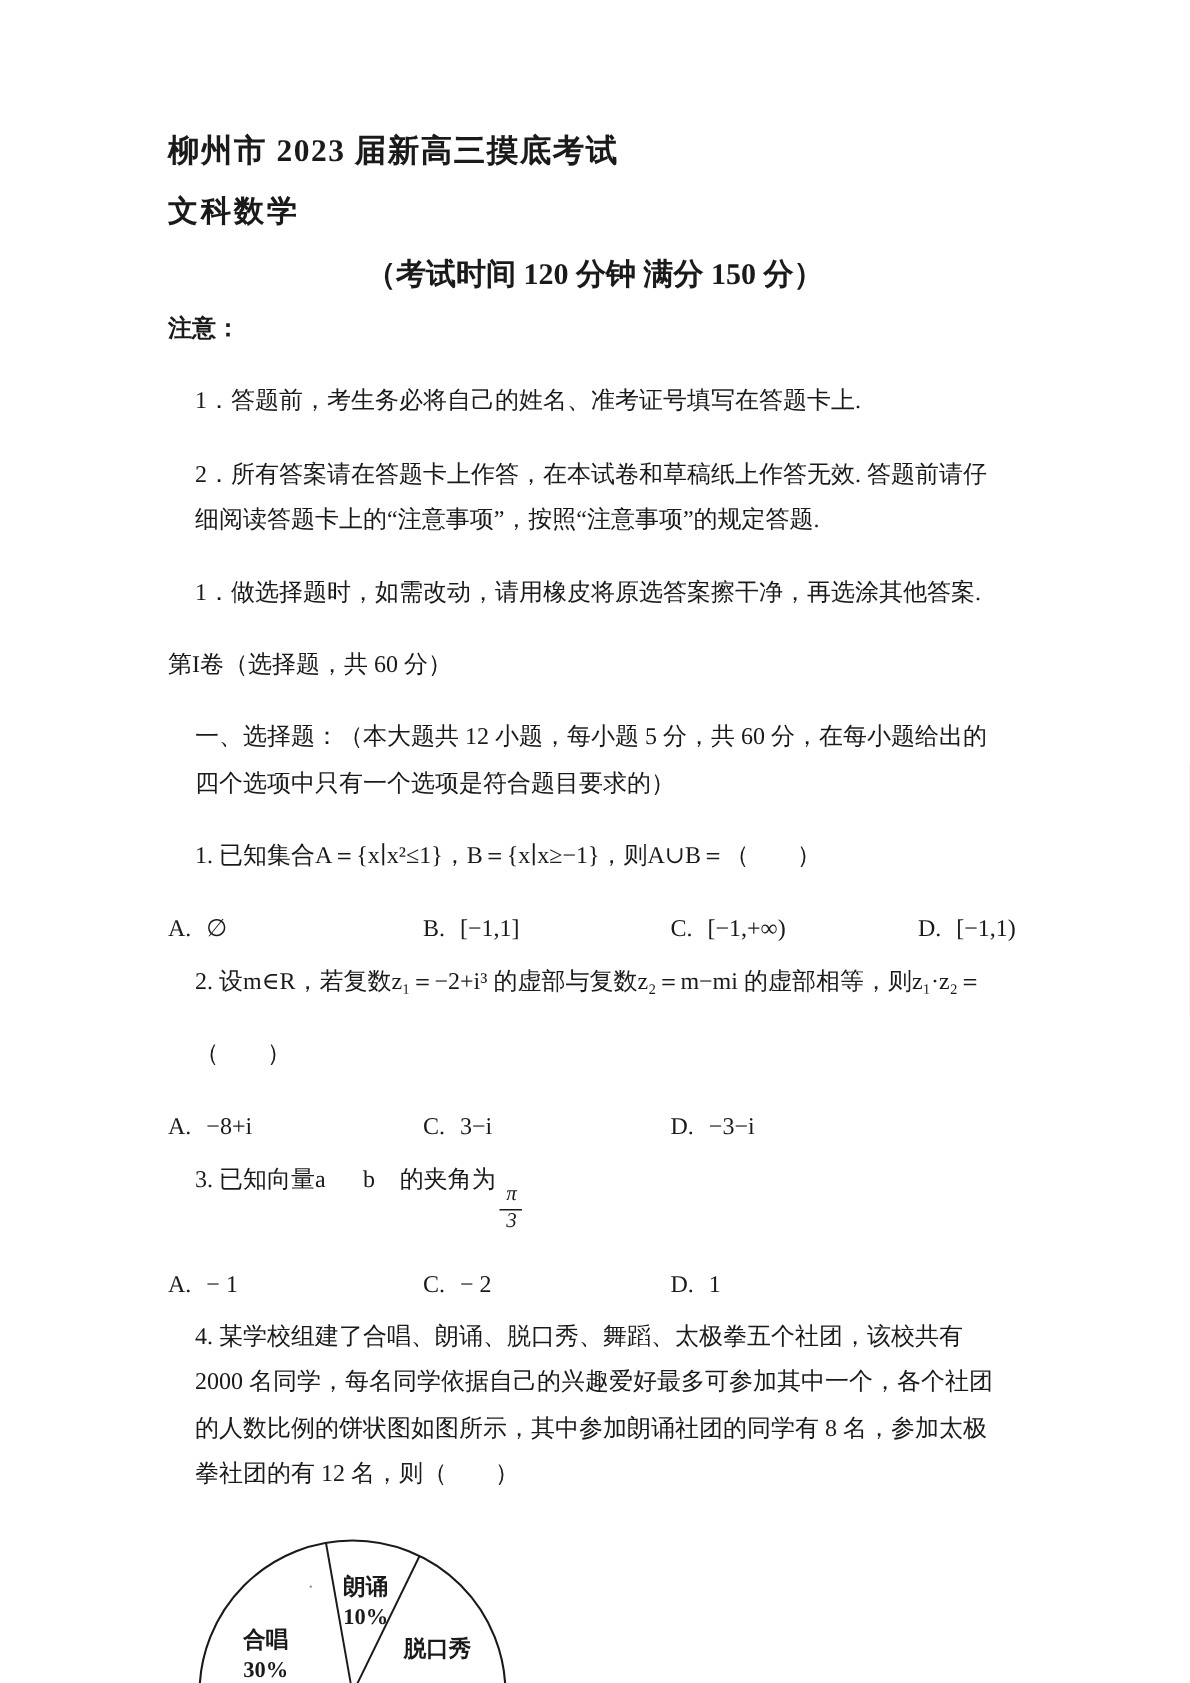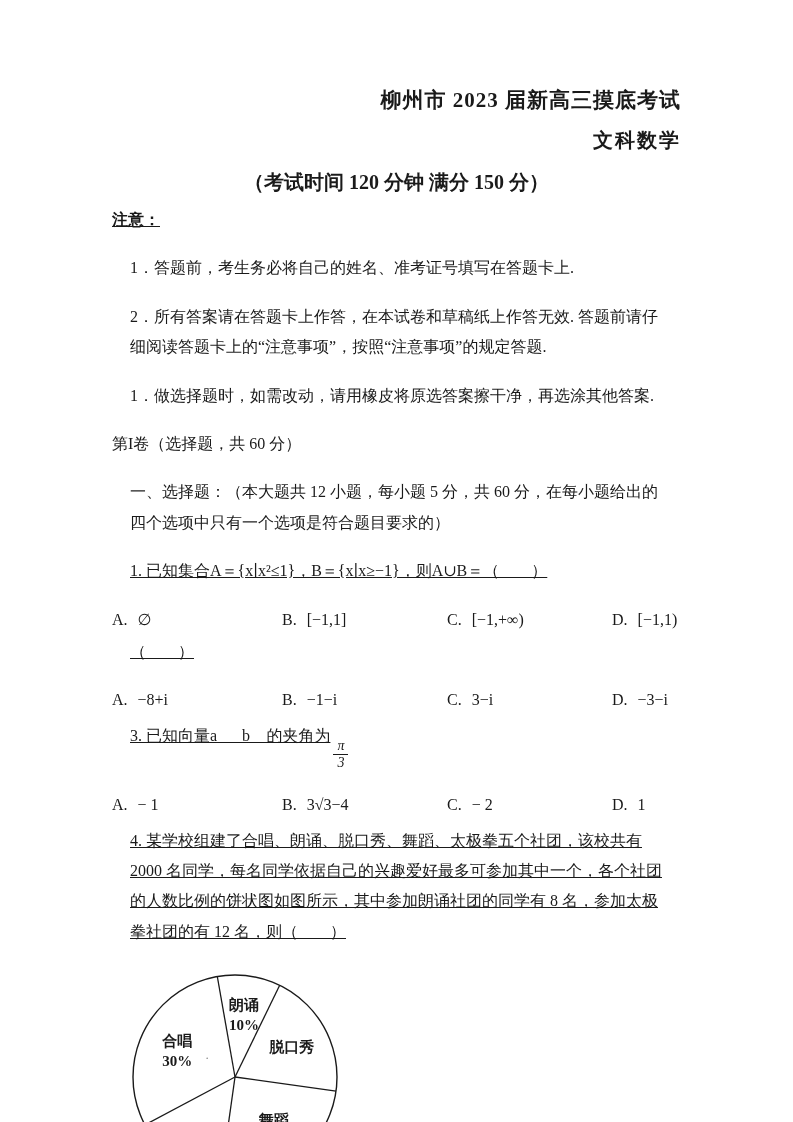--- a/index.html
+++ b/index.html
@@ -2,28 +2,28 @@
 <html><head>
 <meta charset="utf-8">
 <style>
   html,body{margin:0;padding:0;background:#e9e9e9;}
   .page{
     width:793px;height:1122px;margin:0 auto;background:#ffffff;
     box-sizing:border-box;padding:86px 112px 30px 112px;
     font-family:"Liberation Serif","DejaVu Serif",serif;
     color:#1a1a1a;font-size:16px;overflow:hidden;position:relative;
   }
-  .title{font-size:21px;font-weight:700;text-align:right;margin:0 0 13px 0;letter-spacing:1px;}
-  .subject{font-size:20px;font-weight:700;text-align:right;margin:0 0 15px 0;letter-spacing:2px;}
+  .title{font-size:21px;font-weight:700;text-align:left;margin:0 0 13px 0;letter-spacing:1px;}
+  .subject{font-size:20px;font-weight:700;text-align:left;margin:0 0 15px 0;letter-spacing:2px;}
   .exam-info{font-size:20px;font-weight:700;text-align:center;margin:0 0 9px 0;}
   p{margin:18px;line-height:1.9;}
-  .notice-label{font-weight:700;line-height:1.9;text-decoration:underline;}
+  .notice-label{font-weight:700;line-height:1.9;}
   .vol-title{line-height:1.9;margin:1px 0;}
   .intro{line-height:1.9;}
-  .stem{line-height:1.9;margin-top:5px;text-decoration:underline;}
+  .stem{line-height:1.9;margin-top:5px;}
   .options{
     display:grid;grid-template-columns:170px 165px 165px 1fr;
     line-height:1.9;margin:0 0 2px 0;
   }
   .opt .olabel{margin-right:10px;}
   .frac{
     display:inline-flex;flex-direction:column;align-items:center;
     vertical-align:-9px;font-size:14px;line-height:1.2;margin:0 3px;
     font-style:italic;
   }
@@ -55,37 +55,36 @@
     <p class="stem">1. 已知集合A＝{x∣x²≤1}，B＝{x∣x≥−1}，则A∪B＝（　　）</p>
     <div class="options">
       <span class="opt"><span class="olabel">A.</span><span>∅</span></span>
       <span class="opt"><span class="olabel">B.</span><span>[−1,1]</span></span>
       <span class="opt"><span class="olabel">C.</span><span>[−1,+∞)</span></span>
       <span class="opt"><span class="olabel">D.</span><span>[−1,1)</span></span>
     </div>
   </div>
 
   <div class="question">
+    <p class="stem">2. 设m∈R，若复数z₁＝−2+i³ 的虚部与复数z₂＝m−mi 的虚部相等，则z₁·z₂＝</p>
     <p class="stem" style="margin-top:0;">（　　）</p>
     <div class="options">
       <span class="opt"><span class="olabel">A.</span><span>−8+i</span></span>
-      <span class="opt"><span class="olabel">B.</span><span>−1−i</span></span>
       <span class="opt"><span class="olabel">C.</span><span>3−i</span></span>
       <span class="opt"><span class="olabel">D.</span><span>−3−i</span></span>
     </div>
   </div>
 
   <div class="question">
     <p class="stem"><span>3. 已知向量a⃗，b⃗ 的夹角为</span><span class="frac">
           <span class="num">π</span>
           <span class="den">3</span>
         </span></p>
     <div class="options">
       <span class="opt"><span class="olabel">A.</span><span>− 1</span></span>
-      <span class="opt"><span class="olabel">B.</span><span>3√3−4</span></span>
       <span class="opt"><span class="olabel">C.</span><span>− 2</span></span>
       <span class="opt"><span class="olabel">D.</span><span>1</span></span>
     </div>
   </div>
 
   <div class="question">
     <p class="stem">4. 某学校组建了合唱、朗诵、脱口秀、舞蹈、太极拳五个社团，该校共有 2000 名同学，每名同学依据自己的兴趣爱好最多可参加其中一个，各个社团的人数比例的饼状图如图所示，其中参加朗诵社团的同学有 8 名，参加太极拳社团的有 12 名，则（　　）</p>
     <div class="pie-wrap">
       <svg id="pie-svg" width="330" height="226" viewBox="0 0 330 226">
           <circle cx="123" cy="112" r="102" fill="#ffffff" stroke="#1a1a1a" stroke-width="1.4"></circle>

